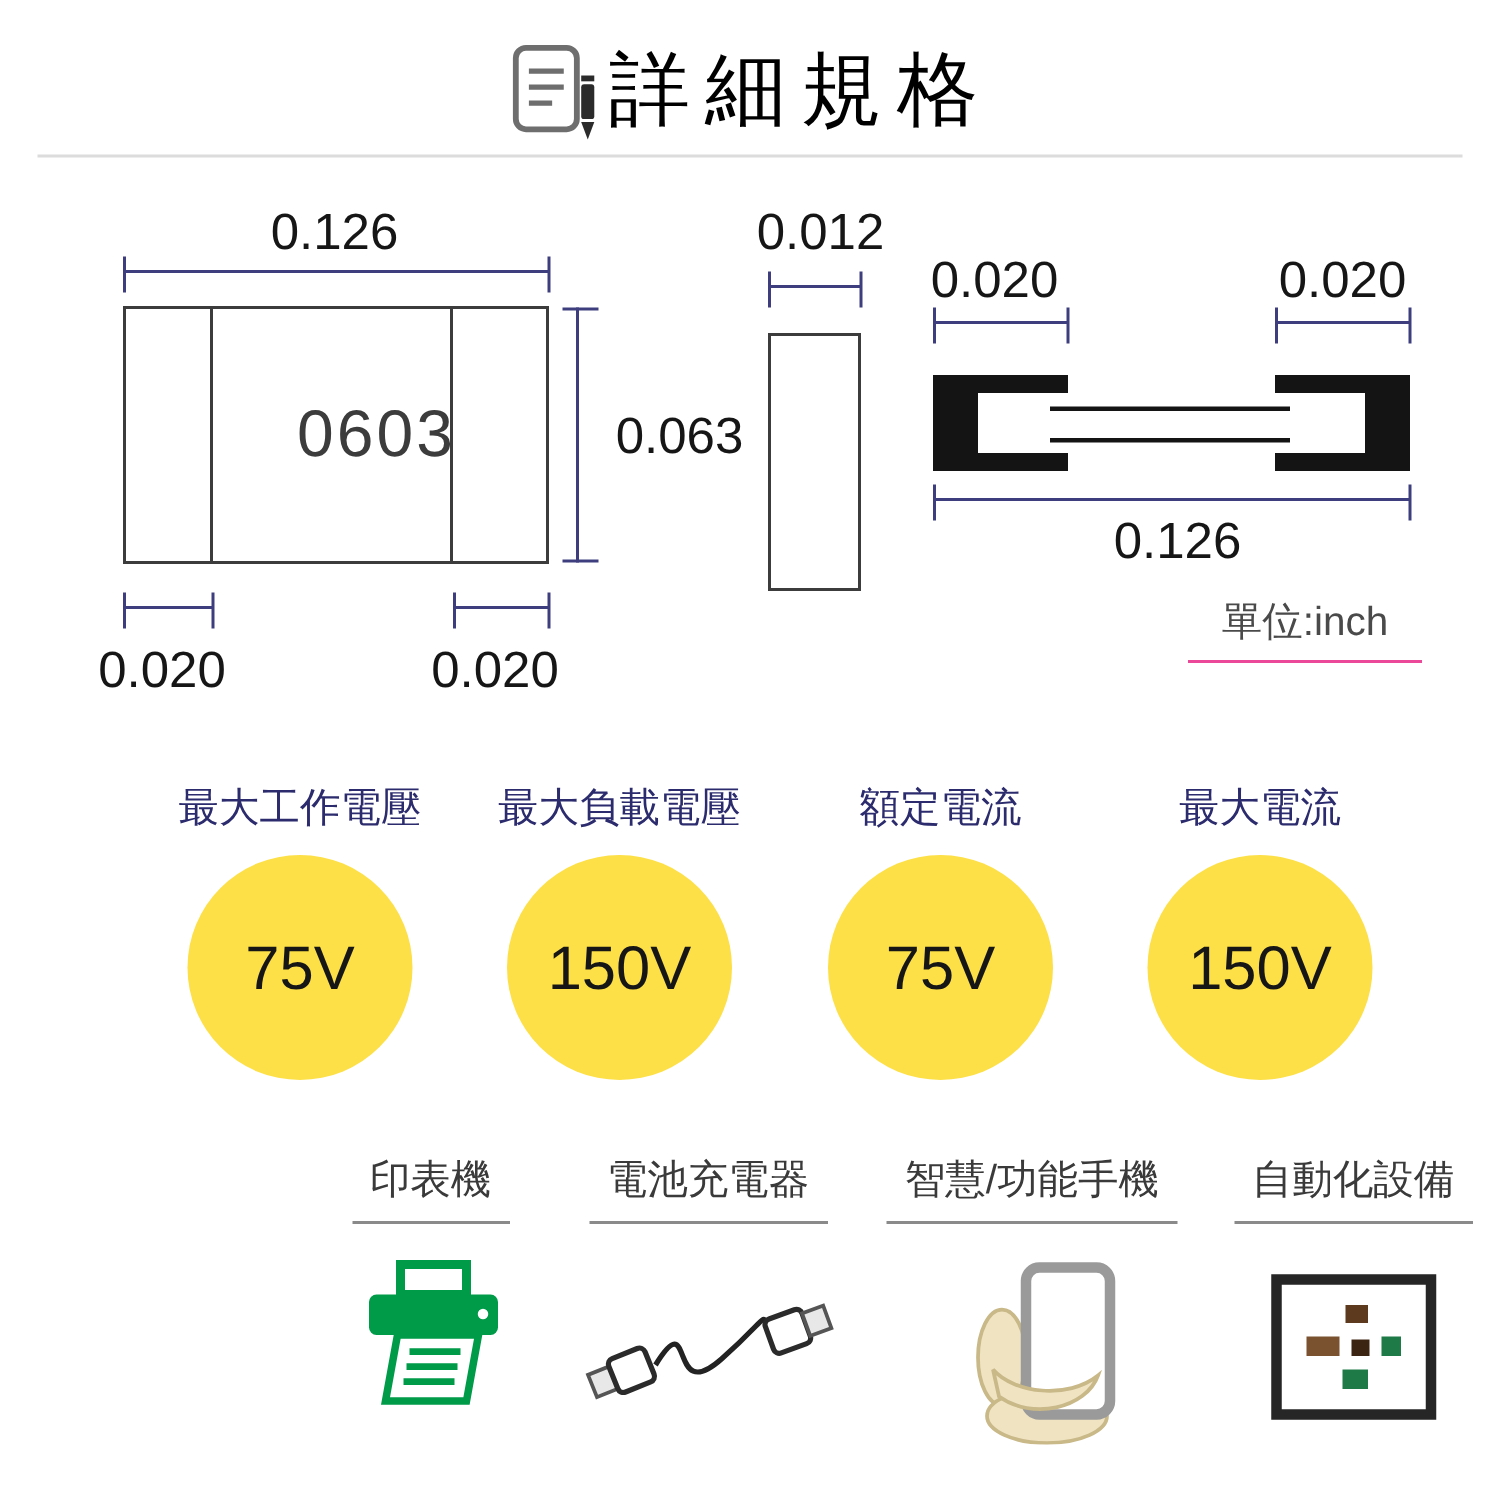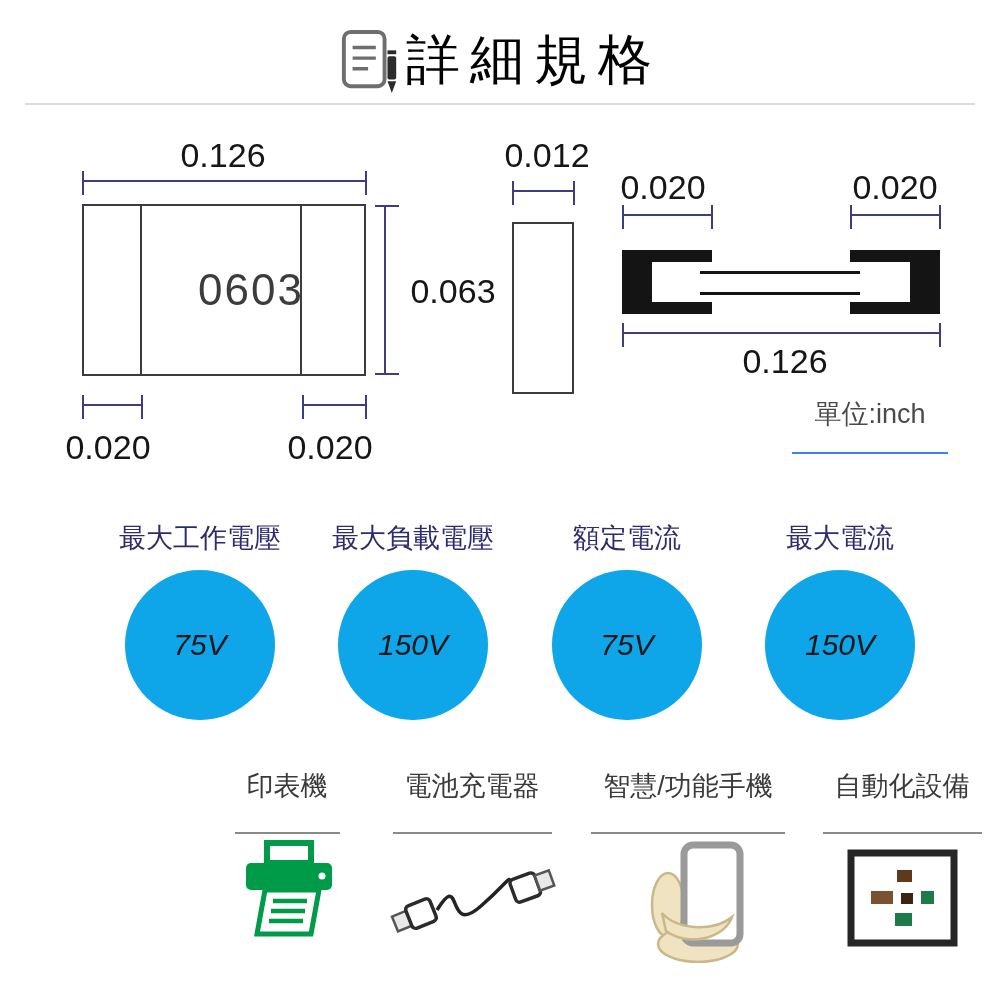--- a/index.html
+++ b/index.html
@@ -30,30 +30,30 @@
   .fv-body-label{position:absolute;left:142px;top:204px;width:162px;height:172px;display:flex;align-items:center;justify-content:center;font-size:44px;color:#3c3c3c;letter-spacing:2px;margin-left:28px;}
 
   
   .sv-rect{position:absolute;left:512px;top:222px;width:62px;height:172px;border:2px solid #3c3c3c;box-sizing:border-box;background:#fff;}
 
   
   .tv-cap{position:absolute;top:250px;width:90px;height:64px;background:#141414;}
   .tv-cap-inner{position:absolute;top:12px;width:60px;height:40px;background:#ffffff;}
   .tv-bar{position:absolute;left:700px;top:271px;width:160px;height:18px;background:#ffffff;border-top:3px solid #141414;border-bottom:3px solid #141414;}
 
-  .unit-label{position:absolute;left:792px;top:396px;width:156px;font-size:27px;color:#4a4a4a;text-align:center;padding-bottom:20px;border-bottom:2px solid #3b82f6;}
+  .unit-label{position:absolute;left:792px;top:396px;width:156px;font-size:27px;color:#4a4a4a;text-align:center;padding-bottom:8px;border-bottom:2px solid #ec4899;}
 
   
   .spec-label{position:absolute;top:520px;width:260px;text-align:center;font-size:27px;color:#2b2b6e;font-weight:400;}
-  .spec-circle{position:absolute;top:570px;width:150px;height:150px;border-radius:50%;background:#0ea5e9;display:flex;align-items:center;justify-content:center;font-size:30px;color:#161616;font-style:italic;}
+  .spec-circle{position:absolute;top:570px;width:150px;height:150px;border-radius:50%;background:#fde047;display:flex;align-items:center;justify-content:center;font-size:41px;color:#161616;}
 
   
   .apply-box{position:absolute;left:35px;top:786px;width:165px;height:158px;background:#1b1b1b;border-radius:10px;color:#ffffff;display:flex;align-items:center;justify-content:center;font-size:30px;letter-spacing:3px;}
   .app-head{position:absolute;top:768px;text-align:center;font-size:27px;color:#3a3a3a;}
-  .app-head span{display:inline-block;padding:0 12px 28px;border-bottom:2px solid #8a8a8a;}
+  .app-head span{display:inline-block;padding:0 12px 10px;border-bottom:2px solid #8a8a8a;}
   .app-icon{position:absolute;}
 </style>
 </head>
 <body>
 
 <div class="canvas">
 
   <svg class="abs" style="left:340px;top:26px" width="62" height="70" viewBox="0 0 64 70">
     <rect x="4" y="5" width="42" height="56" rx="7" fill="none" stroke="#6e6e6e" stroke-width="4"></rect>
     <path d="M13 21 H37 M13 32 H37 M13 43 H29" stroke="#6e6e6e" stroke-width="3.5" fill="none"></path>

